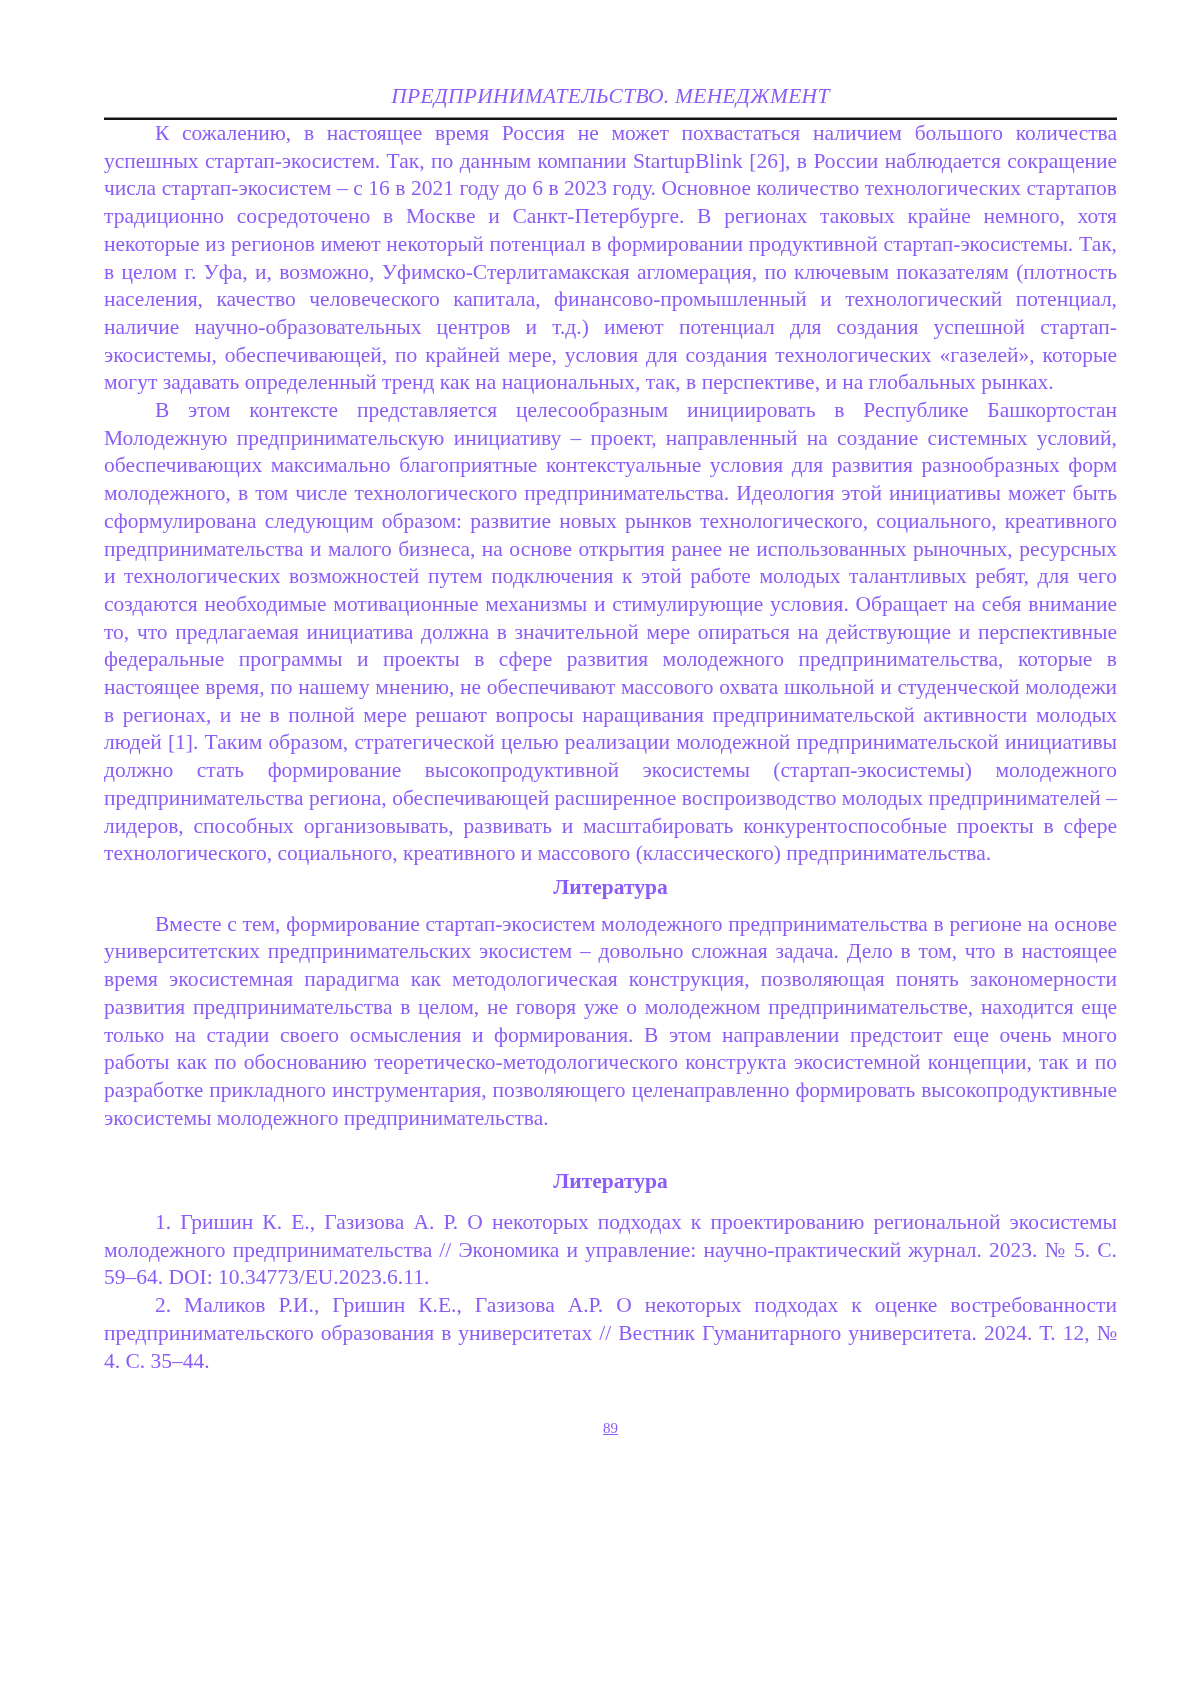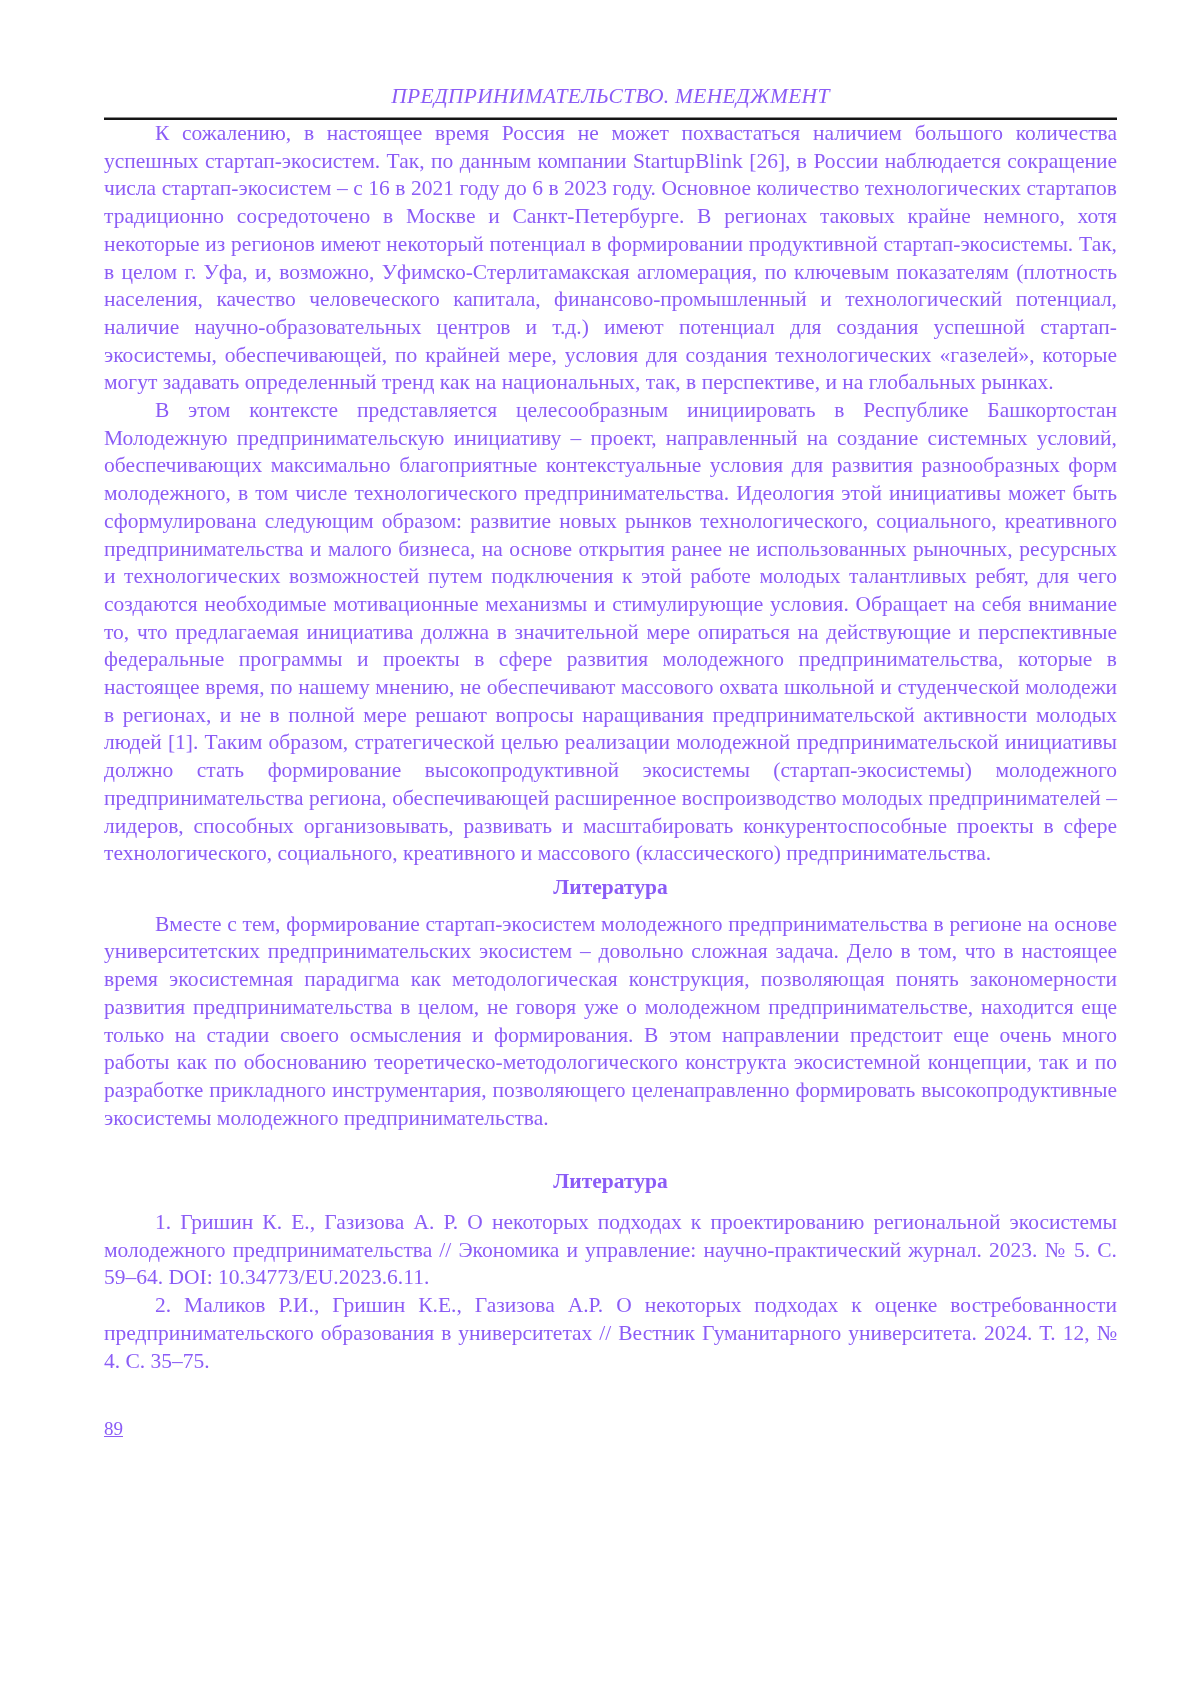--- a/index.html
+++ b/index.html
@@ -50,22 +50,22 @@
     font-size: 21.5px;
     line-height: 27.7px;
     font-weight: bold;
     text-align: center;
     margin: 6px 0 9px 0;
   }
   h2.references-heading {
     margin: 36px 0 13px 0;
   }
   .page-number {
-    text-align: left;
-    font-size: 19px;
+    text-align: center;
+    font-size: 15px;
     line-height: 27.7px;
     margin-top: 40px;
     text-decoration: underline;
   }
 </style>
 </head>
 <body>
 
 <div class="page">
   <div class="content">
@@ -79,21 +79,21 @@
       <p class="body-par">К сожалению, в настоящее время Россия не может похвастаться наличием большого коли­чества успешных стартап-экосистем. Так, по данным компании StartupBlink [26], в России наблюдается сокращение числа стартап-экосистем – с 16 в 2021 году до 6 в 2023 году. Основное количество технологических стартапов традиционно сосредоточено в Москве и Санкт-Петербурге. В регионах таковых крайне немного, хотя некоторые из регионов имеют некото­рый потенциал в формировании продуктивной стартап-экосистемы. Так, в целом г. Уфа, и, воз­можно, Уфимско-Стерлитамакская агломерация, по ключевым показателям (плотность населе­ния, качество человеческого капитала, финансово-промышленный и технологический потенци­ал, наличие научно-образовательных центров и т.д.) имеют потенциал для создания успешной стартап-экосистемы, обеспечивающей, по крайней мере, условия для создания технологических «газелей», которые могут задавать определенный тренд как на национальных, так, в перспекти­ве, и на глобальных рынках.</p>
       <p class="body-par">В этом контексте представляется целесообразным инициировать в Республике Башкорто­стан Молодежную предпринимательскую инициативу – проект, направленный на создание си­стемных условий, обеспечивающих максимально благоприятные контекстуальные условия для развития разнообразных форм молодежного, в том числе технологического предприниматель­ства. Идеология этой инициативы может быть сформулирована следующим образом: развитие новых рынков технологического, социального, креативного предпринимательства и малого бизнеса, на основе открытия ранее не использованных рыночных, ресурсных и технологических возможностей путем подключения к этой работе молодых талантливых ребят, для чего созда­ются необходимые мотивационные механизмы и стимулирующие условия. Обращает на себя внимание то, что предлагаемая инициатива должна в значительной мере опираться на действу­ющие и перспективные федеральные программы и проекты в сфере развития молодежного предпринимательства, которые в настоящее время, по нашему мнению, не обеспечивают массо­вого охвата школьной и студенческой молодежи в регионах, и не в полной мере решают вопро­сы наращивания предпринимательской активности молодых людей [1]. Таким образом, страте­гической целью реализации молодежной предпринимательской инициативы должно стать фор­мирование высокопродуктивной экосистемы (стартап-экосистемы) молодежного предпринима­тельства региона, обеспечивающей расширенное воспроизводство молодых предпринимателей – лидеров, способных организовывать, развивать и масштабировать конкурентоспособные про­екты в сфере технологического, социального, креативного и массового (классического) пред­принимательства.</p>
 
       <h2 class="section-heading">Литература</h2>
 
       <p class="body-par">Вместе с тем, формирование стартап-экосистем молодежного предпринимательства в ре­гионе на основе университетских предпринимательских экосистем – довольно сложная задача. Дело в том, что в настоящее время экосистемная парадигма как методологическая конструкция, позволяющая понять закономерности развития предпринимательства в целом, не говоря уже о молодежном предпринимательстве, находится еще только на стадии своего осмысления и фор­мирования. В этом направлении предстоит еще очень много работы как по обоснованию теоре­тическо-методологического конструкта экосистемной концепции, так и по разработке приклад­ного инструментария, позволяющего целенаправленно формировать высокопродуктивные эко­системы молодежного предпринимательства.</p>
 
       <h2 class="section-heading references-heading">Литература</h2>
 
       <p class="body-par">1. Гришин К. Е., Газизова А. Р. О некоторых подходах к проектированию региональной экосистемы молодежного предпринимательства // Экономика и управление: научно-практический журнал. 2023. № 5. С. 59–64. DOI: 10.34773/EU.2023.6.11.</p>
-      <p class="body-par">2. Маликов Р.И., Гришин К.Е., Газизова А.Р. О некоторых подходах к оценке востребо­ванности предпринимательского образования в университетах // Вестник Гуманитарного уни­верситета. 2024. Т. 12, № 4. С. 35–75.</p>
+      <p class="body-par">2. Маликов Р.И., Гришин К.Е., Газизова А.Р. О некоторых подходах к оценке востребо­ванности предпринимательского образования в университетах // Вестник Гуманитарного уни­верситета. 2024. Т. 12, № 4. С. 35–44.</p>
     </main>
 
     <footer>
       <div class="page-number">89</div>
     </footer>
 
   </div>
 </div>
 
 </body></html>

